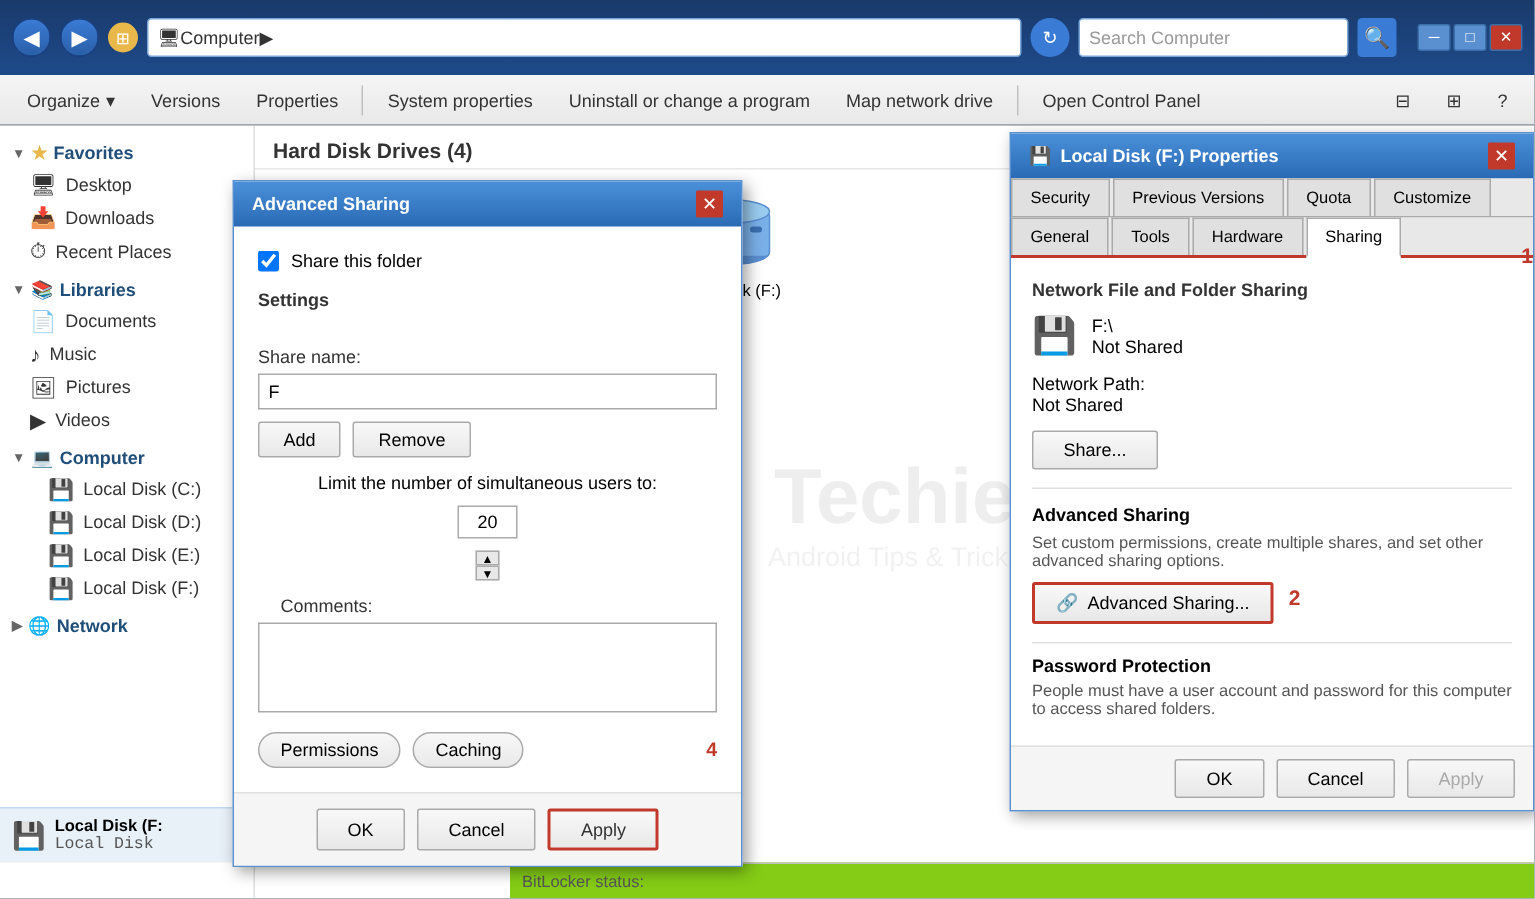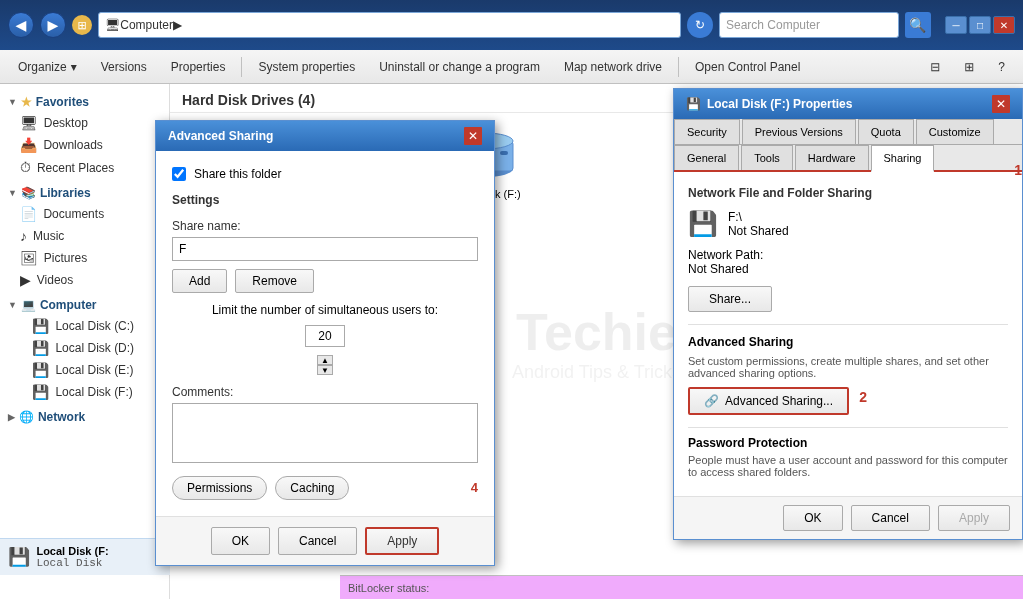--- a/index.html
+++ b/index.html
@@ -32,39 +32,39 @@
     .triangle { font-size: 9px; color: #666; }
     .sidebar-item.sub { padding-left: 32px; }
 
     
     .content { flex: 1; background: white; overflow: hidden; position: relative; }
     .content-header { padding: 8px 12px 4px; font-size: 14px; font-weight: bold; color: #333; border-bottom: 1px solid #e8e8e8; }
     .disk-grid { display: flex; flex-wrap: wrap; gap: 16px; padding: 16px; }
     .disk-item { display: flex; flex-direction: column; align-items: center; gap: 4px; cursor: pointer; }
 
     
-    .status-bar { position: absolute; bottom: 0; left: 170px; right: 0; height: 24px; background: #f0abfc; border-top: 1px solid #c0c0c0; display: flex; align-items: center; padding: 0 8px; font-size: 11px; color: #555; }
+    .status-bar { position: absolute; bottom: 0; left: 170px; right: 0; height: 24px; background: #84cc16; border-top: 1px solid #c0c0c0; display: flex; align-items: center; padding: 0 8px; font-size: 11px; color: #555; }
 
     
     .adv-dialog { position: absolute; top: 120px; left: 155px; width: 340px; background: white; border: 1px solid #5a8fd0; box-shadow: 3px 3px 10px rgba(0,0,0,0.4); z-index: 100; }
     .adv-dialog-title { background: linear-gradient(to bottom, #4a90d9, #2a6ab5); color: white; padding: 6px 12px; display: flex; align-items: center; justify-content: space-between; font-size: 12px; font-weight: bold; }
     .adv-dialog-close { background: #c0392b; border: none; color: white; width: 18px; height: 18px; cursor: pointer; font-size: 12px; display: flex; align-items: center; justify-content: center; border-radius: 1px; }
     .adv-dialog-body { padding: 16px; }
     .checkbox-row { display: flex; align-items: center; gap: 8px; margin-bottom: 12px; }
     .checkbox-row input[type=checkbox] { width: 14px; height: 14px; }
     .settings-label { font-size: 12px; font-weight: bold; color: #333; margin-bottom: 6px; }
-    .field-label { font-size: 12px; color: #333; margin-bottom: 4px; margin-top: 12px; }
+    .field-label { font-size: 12px; color: #333; margin-bottom: 4px; margin-top: 24px; }
     .text-input { width: 100%; height: 24px; border: 1px solid #aaa; padding: 2px 6px; font-size: 12px; }
     .btn-row { display: flex; gap: 8px; margin-top: 8px; }
     .small-btn { padding: 4px 16px; border: 1px solid #aaa; background: linear-gradient(to bottom, #f8f8f8, #e8e8e8); font-size: 12px; cursor: pointer; border-radius: 2px; }
     .limit-row { display: flex; align-items: center; gap: 8px; margin-top: 10px; font-size: 12px; flex-direction: column; }
     .spinner-input { width: 40px; height: 22px; border: 1px solid #aaa; padding: 2px 4px; font-size: 12px; text-align: center; }
     .spinner-btns { display: flex; flex-direction: column; }
     .spinner-btn { width: 16px; height: 10px; border: 1px solid #aaa; background: #e8e8e8; font-size: 8px; cursor: pointer; display: flex; align-items: center; justify-content: center; }
-    .comments-label { font-size: 12px; color: #333; margin-top: 10px; margin-bottom: 4px; }
+    .comments-label { font-size: 12px; color: #333; margin-top: 10px; margin-bottom: 4px; margin-left: 15px; }
     .comments-area { width: 100%; height: 60px; border: 1px solid #aaa; font-size: 12px; resize: none; }
     .adv-bottom-btns { display: flex; gap: 8px; margin-top: 10px; }
     .perm-btn { padding: 4px 14px; border: 1px solid #aaa; background: linear-gradient(to bottom, #f8f8f8, #e8e8e8); font-size: 12px; cursor: pointer; border-radius: 12px; }
     .dialog-footer { display: flex; justify-content: center; gap: 8px; padding: 10px; border-top: 1px solid #e0e0e0; background: #f5f5f5; }
     .footer-btn { padding: 5px 20px; border: 1px solid #aaa; background: linear-gradient(to bottom, #f8f8f8, #e8e8e8); font-size: 12px; cursor: pointer; border-radius: 2px; }
     .footer-btn.apply { border: 2px solid #c0392b; color: #333; }
 
     
     .props-dialog { position: absolute; top: 88px; right: 0; width: 350px; background: white; border: 1px solid #5a8fd0; box-shadow: 3px 3px 10px rgba(0,0,0,0.4); z-index: 200; }
     .props-dialog-title { background: linear-gradient(to bottom, #4a90d9, #2a6ab5); color: white; padding: 6px 12px; display: flex; align-items: center; justify-content: space-between; font-size: 12px; font-weight: bold; }

